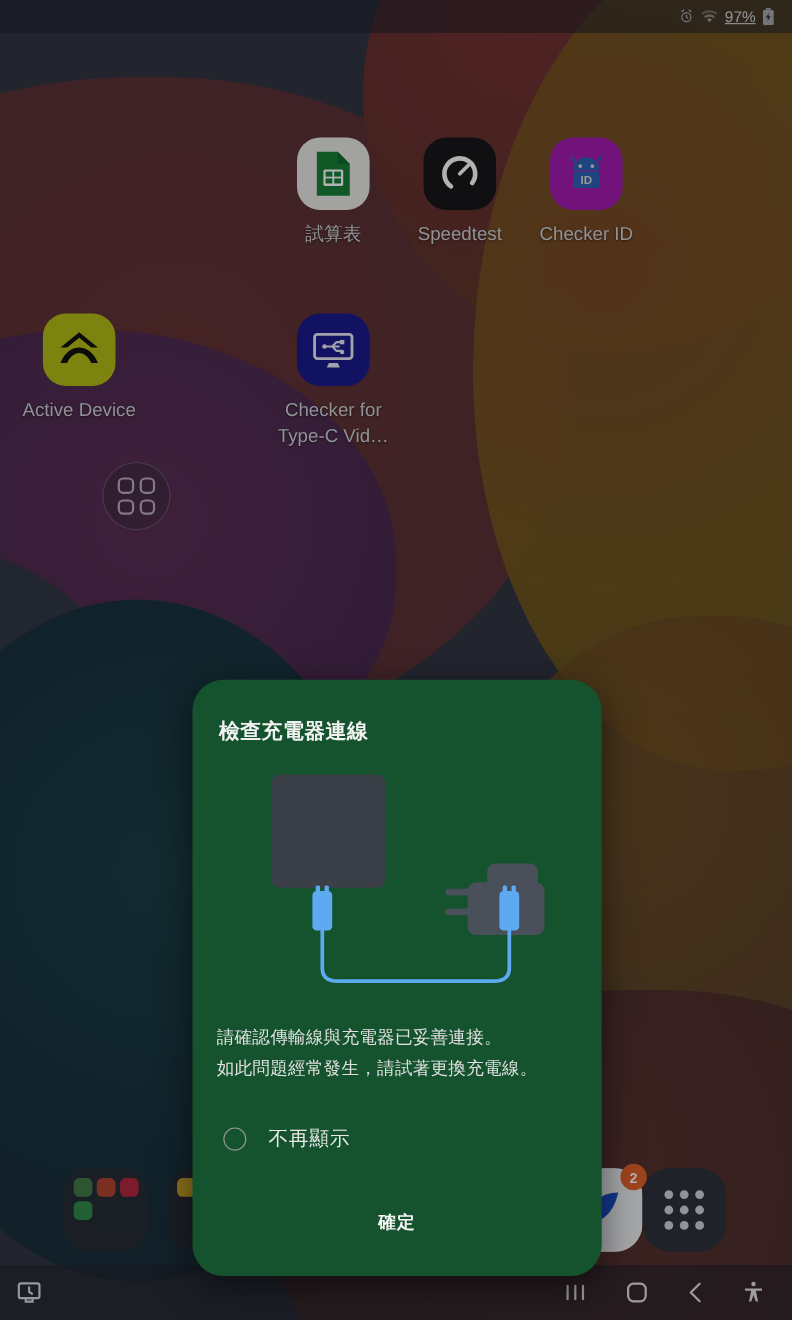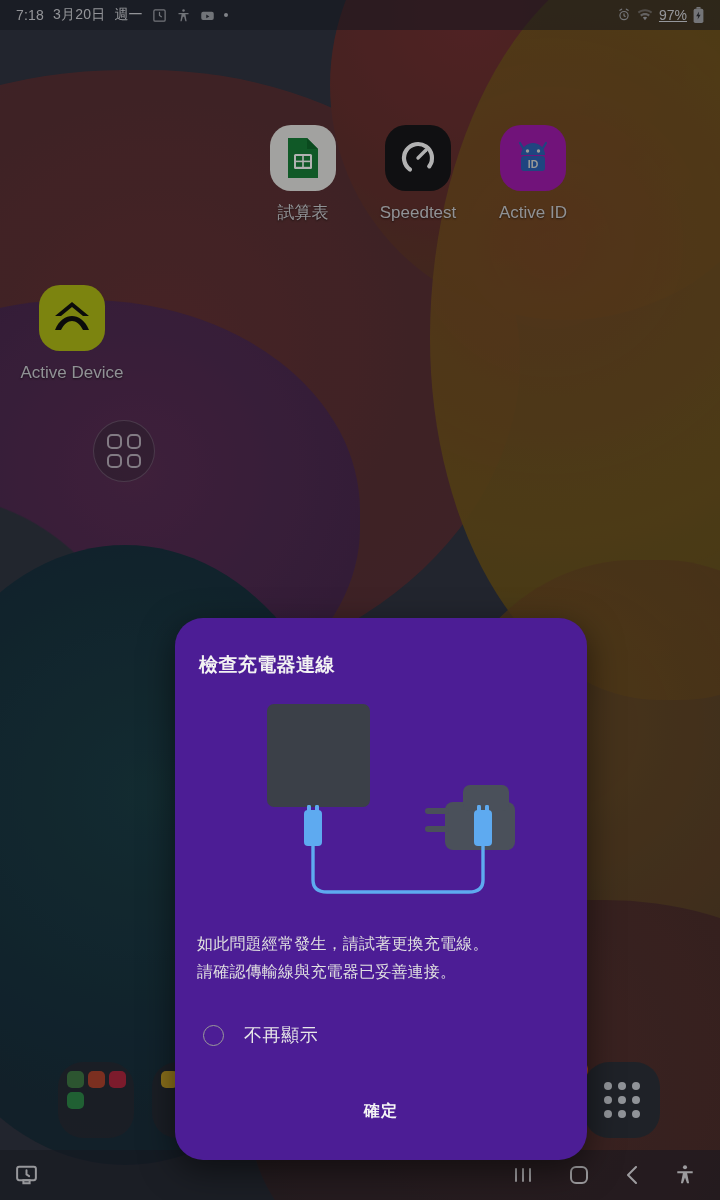--- a/index.html
+++ b/index.html
@@ -140,22 +140,22 @@
     position:absolute; left:0; bottom:0; width:720px; height:50px;
     display:flex; align-items:center; padding:0 14px;
     background:rgba(32,35,45,.55);
   }
   #nav-right { margin-left:auto; display:flex; align-items:center; gap:34px; padding-right:10px; }
   .nav-btn { display:flex; align-items:center; justify-content:center; opacity:.92; }
 
   
   #scrim { position:absolute; inset:0; background:rgba(0,0,0,.30); }
   #charger-dialog {
-    position:absolute; left:175px; top:618px; width:412px; height:542px;
-    background:#4c1d95; border-radius:28px;
+    position:absolute; left:175px; top:618px; width:372px; height:542px;
+    background:#14532d; border-radius:28px;
     box-shadow:0 10px 34px rgba(0,0,0,.5);
     padding:24px 22px 0 22px;
     display:flex; flex-direction:column;
   }
   #dialog-title {
     color:#f2f2f2; font-size:19px; font-weight:bold; letter-spacing:.4px;
     margin:10px 0 0 2px;
   }
   #dialog-illustration { position:relative; width:100%; height:232px; margin-top:14px; }
   #dialog-body { margin-top:6px; }
@@ -189,45 +189,20 @@
     <div class="blob" id="blob-amber-right"></div>
     <div class="blob" id="blob-purple"></div>
     <div class="blob" id="blob-orange-mid"></div>
     <div class="blob" id="blob-slate-wedge"></div>
     <div class="blob" id="blob-teal"></div>
     <div class="blob" id="blob-rust-bottom"></div>
     <div id="wallpaper-haze"></div>
   </div>
 
   <div id="status-bar">
-    <div id="status-left">
-      <span class="sb-text">7:18</span>
-      <span class="sb-text">3月20日</span>
-      <span class="sb-text">週一</span>
-
-      <span class="sb-icon">
-        <svg width="15" height="15" viewBox="0 0 24 24" fill="none" stroke="#b9bcc4" stroke-width="2">
-          <rect x="3" y="3" width="18" height="18" rx="2"></rect>
-          <path d="M12 7v5l3 2" stroke-linecap="round"></path>
-        </svg>
-      </span>
-      <span class="sb-icon">
-        <svg width="15" height="15" viewBox="0 0 24 24" fill="#b9bcc4">
-          <circle cx="12" cy="4" r="2"></circle>
-          <path d="M4 8h16v2h-5l2 11h-2l-2-7h-2l-2 7H7l2-11H4z"></path>
-        </svg>
-      </span>
-      <span class="sb-icon">
-        <svg width="15" height="15" viewBox="0 0 24 24">
-          <rect x="2" y="6" width="20" height="13" rx="3" fill="#b9bcc4"></rect>
-          <path d="M10 10.5l5 3-5 3z" fill="#2b2f3a"></path>
-        </svg>
-      </span>
-      <span class="sb-dot"></span>
-    </div>
 
     <div id="status-right">
       <span class="sb-icon">
         <svg width="14" height="14" viewBox="0 0 24 24" fill="none" stroke="#b9bcc4" stroke-width="2">
           <circle cx="12" cy="13" r="7"></circle>
           <path d="M12 10v3l2 1.5M5 4l3-2M19 4l-3-2" stroke-linecap="round"></path>
         </svg>
       </span>
       <span class="sb-icon">
         <svg width="16" height="14" viewBox="0 0 24 20" fill="#b9bcc4">
@@ -281,36 +256,49 @@
         <div class="app-icon" id="icon-deviceid">
           <svg width="46" height="46" viewBox="0 0 46 46">
             <path d="M13 13l-3-5M33 13l3-5" stroke="#2d63b8" stroke-width="2.2" stroke-linecap="round"></path>
             <path d="M11 20a12 12 0 0 1 24 0z" fill="#2d63b8"></path>
             <circle cx="17.5" cy="16" r="1.7" fill="#dcdcd8"></circle>
             <circle cx="28.5" cy="16" r="1.7" fill="#dcdcd8"></circle>
             <rect x="11" y="21" width="24" height="15" rx="3" fill="#2d63b8"></rect>
             <text x="23" y="32.5" font-family="Liberation Sans, sans-serif" font-size="10.5" font-weight="bold" fill="#dcdcd8" text-anchor="middle">ID</text>
           </svg>
         </div>
-        <div class="app-label">Active ID</div>
+        <div class="app-label">Checker ID</div>
       </div>
     </div>
 
     <div class="app-row" id="app-row-2">
 
       <div class="app-cell" style="left:7px">
         <div class="app-icon" id="icon-arcade">
           <svg width="46" height="40" viewBox="0 0 46 40">
             <path d="M6 18L23 4l17 14-6 0-11-9-11 9z" fill="#111"></path>
             <path d="M6 32c4-10 11-14 17-14s13 4 17 14H34c-3-6-7-9-11-9s-8 3-11 9z" fill="#111"></path>
           </svg>
         </div>
         <div class="app-label">Active Device</div>
       </div>
 
+      <div class="app-cell" style="left:238px">
+        <div class="app-icon" id="icon-checker">
+          <svg width="46" height="42" viewBox="0 0 46 42">
+            <rect x="6" y="7" width="34" height="22" rx="2.5" fill="none" stroke="#e8e8f4" stroke-width="2.6"></rect>
+            <path d="M19 33h8l2 4H17z" fill="#e8e8f4"></path>
+            <circle cx="15" cy="18" r="2.1" fill="#e8e8f4"></circle>
+            <path d="M15 18h13M22 18l4-4M26 14h4M22 18l4 4M26 22h4" stroke="#e8e8f4" stroke-width="1.9" stroke-linecap="round" fill="none"></path>
+            <rect x="29" y="12" width="4" height="4" fill="#e8e8f4"></rect>
+            <circle cx="31" cy="23" r="2" fill="#e8e8f4"></circle>
+          </svg>
+        </div>
+        <div class="app-label">Checker for Type-C Vid…</div>
+      </div>
     </div>
 
     <div id="floating-widget">
       <i></i>
       <i></i>
       <i></i>
       <i></i>
     </div>
   </div>
 
@@ -418,22 +406,22 @@
 
         <g>
           <rect x="257" y="118" width="18" height="36" rx="4" fill="#5eaaf0"></rect>
           <rect x="260" y="113" width="4" height="7" rx="1.4" fill="#5eaaf0"></rect>
           <rect x="268" y="113" width="4" height="7" rx="1.4" fill="#5eaaf0"></rect>
         </g>
       </svg>
     </div>
 
     <div id="dialog-body">
+      <div class="body-line">請確認傳輸線與充電器已妥善連接。</div>
       <div class="body-line">如此問題經常發生，請試著更換充電線。</div>
-      <div class="body-line">請確認傳輸線與充電器已妥善連接。</div>
     </div>
 
     <div id="dialog-checkbox-row">
       <span id="checkbox-circle"></span>
       <span id="checkbox-label">不再顯示</span>
     </div>
 
     <button id="dialog-confirm-button">確定</button>
   </div>
 

